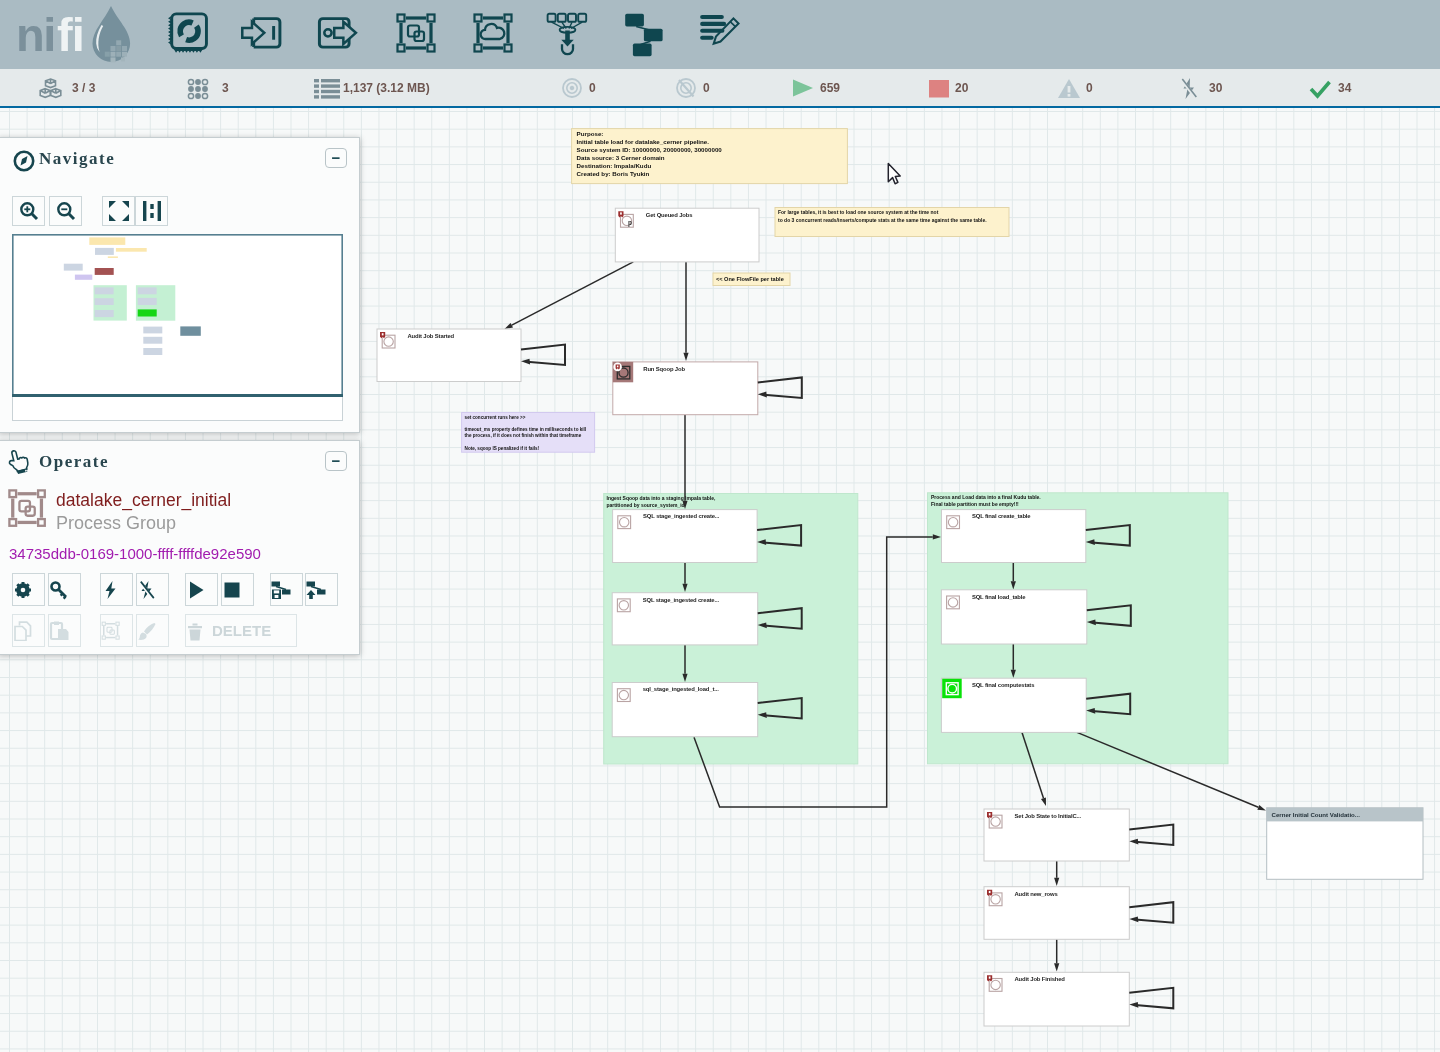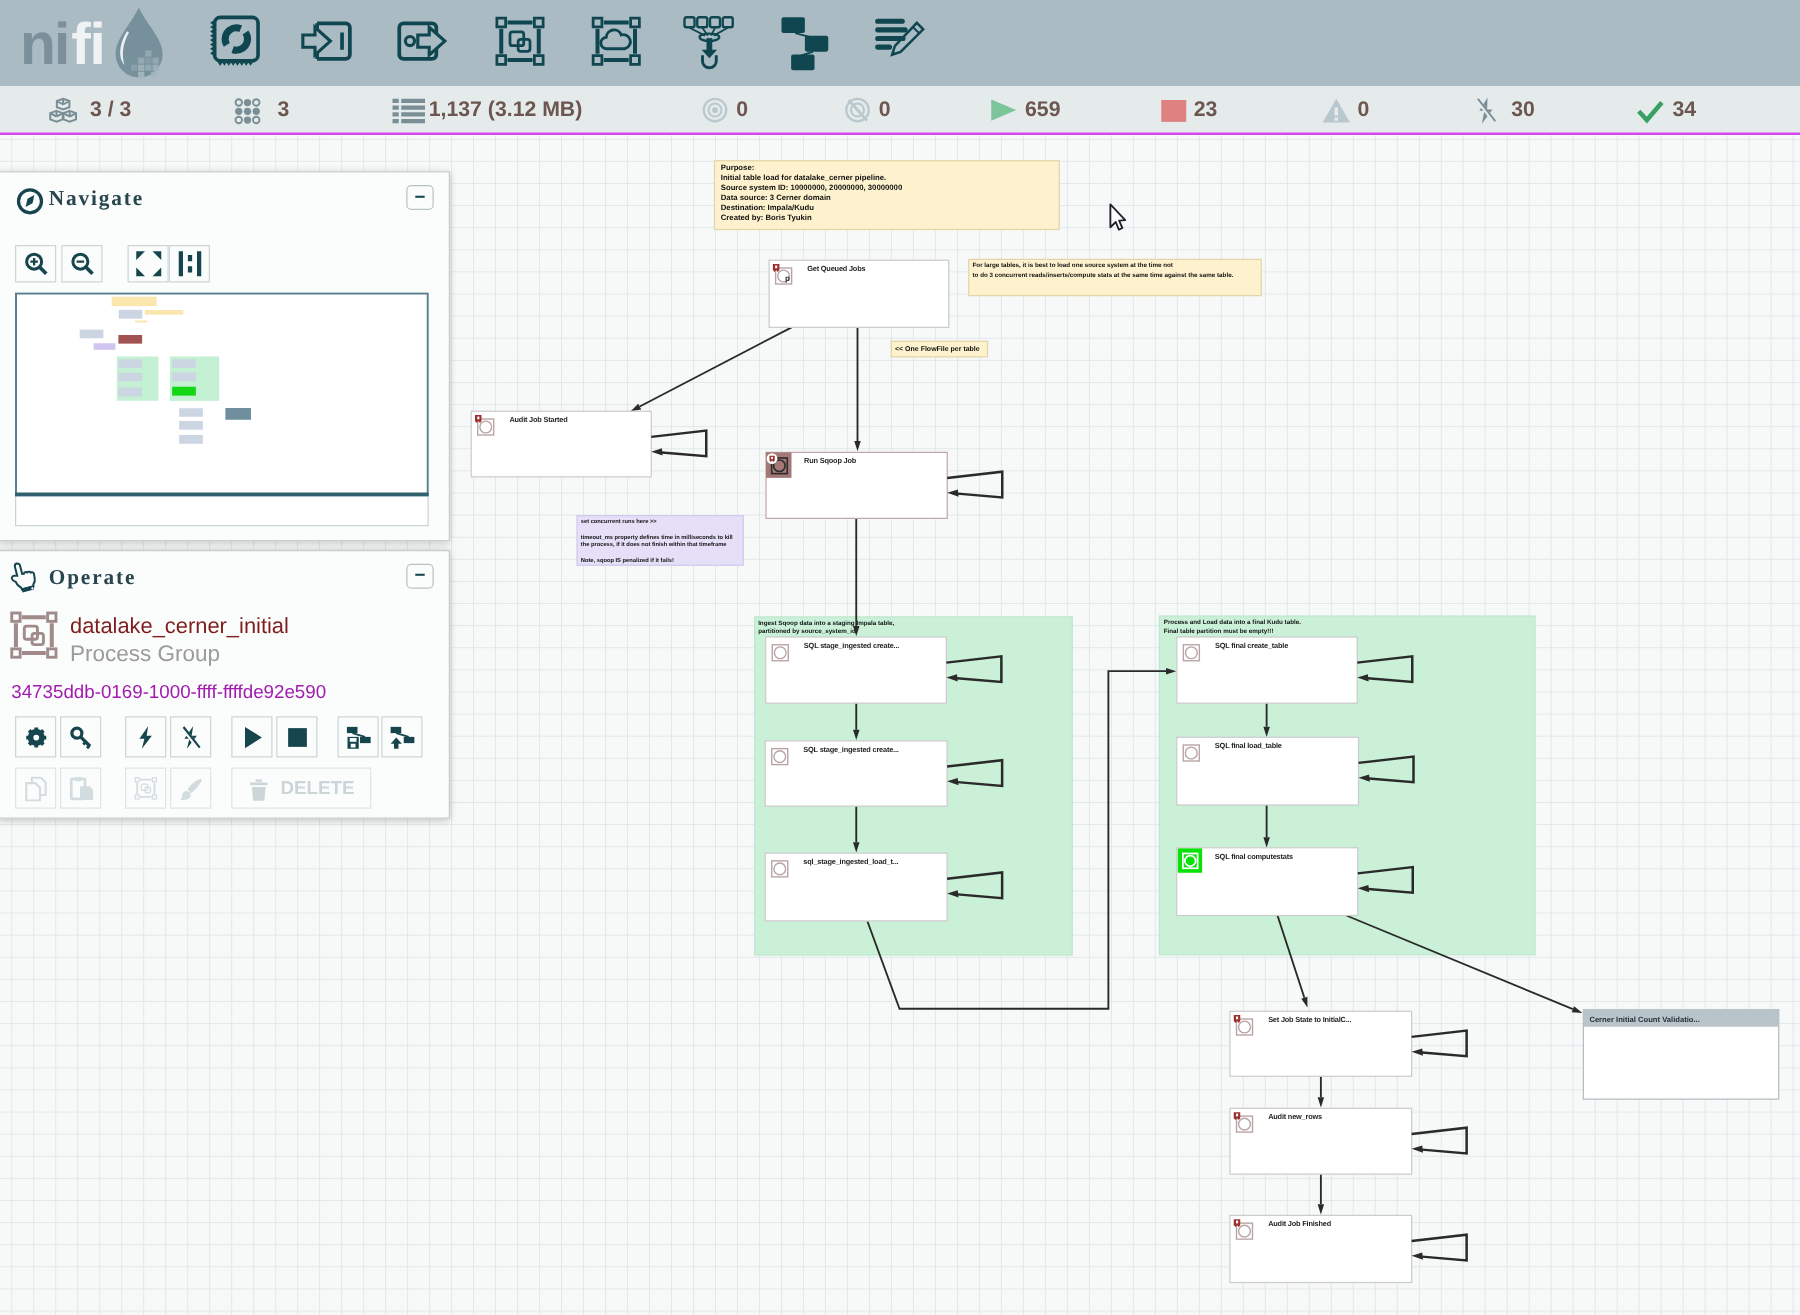--- a/index.html
+++ b/index.html
@@ -1,28 +1,28 @@
 <!DOCTYPE html>
 <html><head><meta charset="utf-8"><style>
 * {margin:0;padding:0;box-sizing:border-box}
 html,body {width:1440px;height:1052px;overflow:hidden;font-family:"Liberation Sans",sans-serif}
 #page {position:relative;width:1440px;height:921px;background:#fff}
 #canvas {position:absolute;left:0;top:108px;width:1440px;height:944px;background-color:#f7f9f9;
   background-image:linear-gradient(to right,#e0e8e9 1px,transparent 1px),linear-gradient(to bottom,#e0e8e9 1px,transparent 1px);
   background-size:17.6px 17.7px;background-position:9px 3px;}
 #header {position:absolute;left:0;top:0;width:1440px;height:69px;background:#aabbc3}
-#statusbar {position:absolute;left:0;top:69px;width:1440px;height:39px;background:#e5eaeb;border-bottom:2px solid #d946ef;display:flex;align-items:center;color:#6d5650;font-weight:bold;font-size:17px}
+#statusbar {position:absolute;left:0;top:69px;width:1440px;height:39px;background:#e5eaeb;border-bottom:2px solid #0369a1;display:flex;align-items:center;color:#6d5650;font-weight:bold;font-size:12px}
 .panel {position:absolute;background:#fbfcfc;border:1px solid #c5cdd0;box-shadow:0 1px 6px rgba(0,0,0,.25)}
 #nav {left:-2px;top:137px;width:362px;height:296px}
 #op  {left:-2px;top:440px;width:362px;height:215px}
 .ptitle {font-family:"Liberation Serif",serif;font-weight:bold;font-size:17px;color:#29464e;letter-spacing:1.5px}
 .phead {position:absolute;left:40px;top:11px}
 .pmin {position:absolute;right:12px;top:10px;width:22px;height:20px;border:1px solid #b9c4c8;border-radius:4px;color:#16454e;text-align:center;line-height:17px;font-size:15px;font-weight:bold}
 .zbtn {position:absolute;width:33px;height:30px;border:1px solid #ccd6d9;background:#fbfcfc;color:#16454e;text-align:center}
-.opbtn {position:absolute;width:33px;height:33px;border:1px solid #ccd6d9;background:#fbfcfc;display:flex;align-items:center;justify-content:center}
+.opbtn {position:absolute;width:33px;height:33px;border:1px solid #ccd6d9;background:#fbfcfc;display:flex;align-items:center;justify-content:flex-start}
 .opbtn.dis {border-color:#dde5e7}
 .del {color:#ccd6d9;font-weight:bold;font-size:15px;margin-left:6px}
 </style></head>
 <body>
 <div id="page">
 
 <div id="canvas"></div>
 
 <svg id="flow" style="position:absolute;left:0;top:0" width="1440" height="1052" viewBox="0 0 1440 1052">
 <rect x="571.6" y="128.6" width="275.8" height="55" fill="#fdf2cd" stroke="#e3d5a8" stroke-width="1"></rect>
@@ -319,21 +319,21 @@
 </g>
 
 <path d="M1311 20 l6.5 7 12 -14" fill="none" stroke="#36a163" stroke-width="3.6"></path>
 </svg>
 <span style="position:absolute;left:72px">3 / 3</span>
 <span style="position:absolute;left:222px">3</span>
 <span style="position:absolute;left:343px">1,137 (3.12 MB)</span>
 <span style="position:absolute;left:589px">0</span>
 <span style="position:absolute;left:703px">0</span>
 <span style="position:absolute;left:820px">659</span>
-<span style="position:absolute;left:955px">23</span>
+<span style="position:absolute;left:955px">20</span>
 <span style="position:absolute;left:1086px">0</span>
 <span style="position:absolute;left:1209px">30</span>
 <span style="position:absolute;left:1338px">34</span>
 </div>
 
 <div id="nav" class="panel">
  <svg style="position:absolute;left:14px;top:12px" width="22" height="22" viewBox="0 0 22 22">
   <circle cx="11" cy="11" r="9.2" fill="none" stroke="#16454e" stroke-width="2.6"></circle>
   <path d="M14.5 6 L9 9 L7.5 15.5 L13 12.5 z" fill="#16454e"></path>
  </svg>

